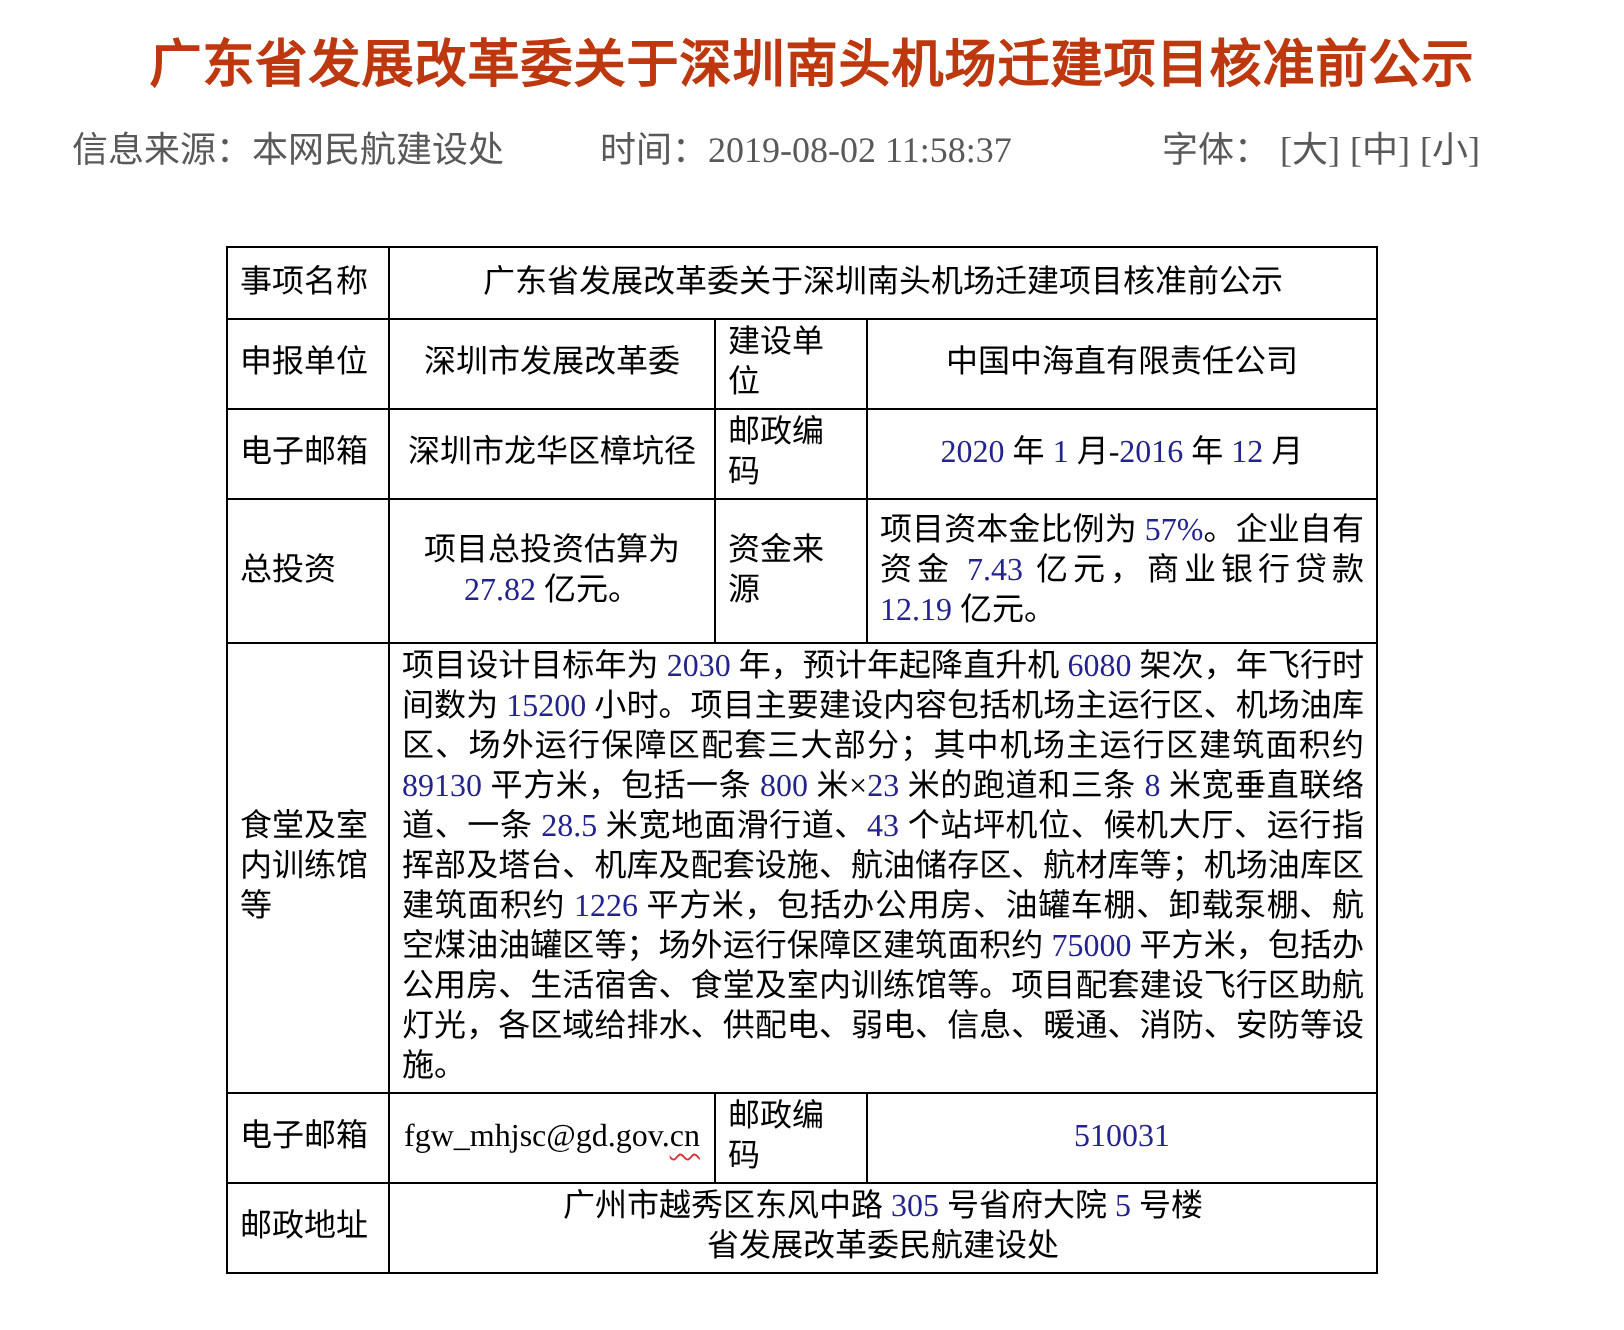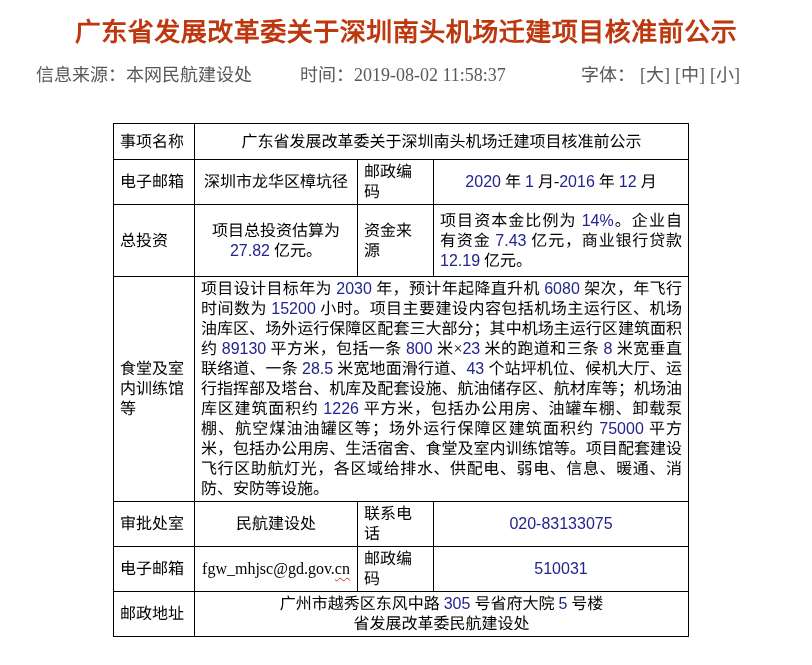--- a/index.html
+++ b/index.html
@@ -35,21 +35,21 @@
     margin:38px 0 0 113px;width:575px;
     font-size:16px;line-height:20px;
   }
   table.detail td{
     border:1px solid var(--border-black,#000);
     padding:2px 6px;vertical-align:middle;
   }
   td.lbl{text-align:left;padding:2px 4px;}
   td.ctr{text-align:center;}
   td.jst{text-align:justify;text-justify:inter-ideograph;padding:3px 8px 5px 9px;}
-  .num{font-family:Liberation Sans, sans-serif;color:var(--numeral-blue,#23238e);}
+  .num{font-family:Liberation Serif, serif;color:var(--numeral-blue,#23238e);}
   .email-tld{
     text-decoration:underline wavy var(--squiggle-red,#e03131);
     text-decoration-thickness:1px;text-underline-offset:3px;
   }
   .addr-line{}
 </style>
 </head>
 <body>
 
 <h1 class="page-title">广东省发展改革委关于深圳南头机场迁建项目核准前公示</h1>
@@ -71,40 +71,40 @@
       <col style="width:163px">
       <col style="width:76px">
       <col style="width:255px">
   </colgroup>
   <tbody>
       <tr>
     <td class="lbl" style="height:36px">事项名称</td>
     <td class="ctr" colspan="3">广东省发展改革委关于深圳南头机场迁建项目核准前公示</td>
   </tr>
   <tr>
+    <td class="lbl" style="height:40px">申报单位</td>
+    <td class="ctr">深圳市发展改革委</td>
+    <td class="lbl">建设单位</td>
+    <td class="ctr">中国中海直有限责任公司</td>
+  </tr>
+  <tr>
     <td class="lbl" style="height:36px">电子邮箱</td>
     <td class="ctr">深圳市龙华区樟坑径</td>
     <td class="lbl">邮政编码</td>
     <td class="ctr"><span class="num">2020</span> 年 <span class="num">1</span> 月-<span class="num">2016</span> 年 <span class="num">12</span> 月</td>
   </tr>
   <tr>
     <td class="lbl" style="height:72px">总投资</td>
     <td class="ctr">项目总投资估算为 <span class="num">27.82</span> 亿元。</td>
     <td class="lbl">资金来源</td>
-    <td class="jst">项目资本金比例为 <span class="num">14%</span>。企业自有资金 <span class="num">7.43</span> 亿元，商业银行贷款 <span class="num">12.19</span> 亿元。</td>
+    <td class="jst">项目资本金比例为 <span class="num">57%</span>。企业自有资金 <span class="num">7.43</span> 亿元，商业银行贷款 <span class="num">12.19</span> 亿元。</td>
   </tr>
   <tr>
     <td class="lbl" style="height:219px">食堂及室内训练馆等</td>
     <td class="jst" colspan="3">项目设计目标年为 <span class="num">2030</span> 年，预计年起降直升机 <span class="num">6080</span> 架次，年飞行时间数为 <span class="num">15200</span> 小时。项目主要建设内容包括机场主运行区、机场油库区、场外运行保障区配套三大部分；其中机场主运行区建筑面积约 <span class="num">89130</span> 平方米，包括一条 <span class="num">800</span> 米×<span class="num">23</span> 米的跑道和三条 <span class="num">8</span> 米宽垂直联络道、一条 <span class="num">28.5</span> 米宽地面滑行道、<span class="num">43</span> 个站坪机位、候机大厅、运行指挥部及塔台、机库及配套设施、航油储存区、航材库等；机场油库区建筑面积约 <span class="num">1226</span> 平方米，包括办公用房、油罐车棚、卸载泵棚、航空煤油油罐区等；场外运行保障区建筑面积约 <span class="num">75000</span> 平方米，包括办公用房、生活宿舍、食堂及室内训练馆等。项目配套建设飞行区助航灯光，各区域给排水、供配电、弱电、信息、暖通、消防、安防等设施。</td>
-  </tr>
-  <tr>
-    <td class="lbl" style="height:40px">审批处室</td>
-    <td class="ctr">民航建设处</td>
-    <td class="lbl">联系电话</td>
-    <td class="ctr"><span class="num">020-83133075</span></td>
   </tr>
   <tr>
     <td class="lbl" style="height:44px">电子邮箱</td>
     <td class="ctr"><span>fgw_mhjsc@gd.gov.</span><span class="email-tld">cn</span></td>
     <td class="lbl">邮政编码</td>
     <td class="ctr"><span class="num">510031</span></td>
   </tr>
   <tr>
     <td class="lbl" style="height:41px">邮政地址</td>
     <td class="ctr" colspan="3">

